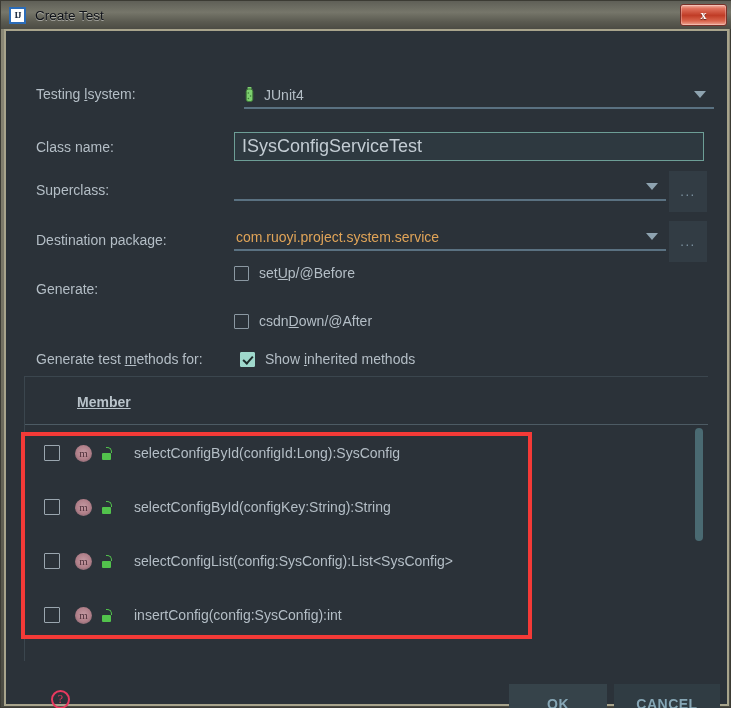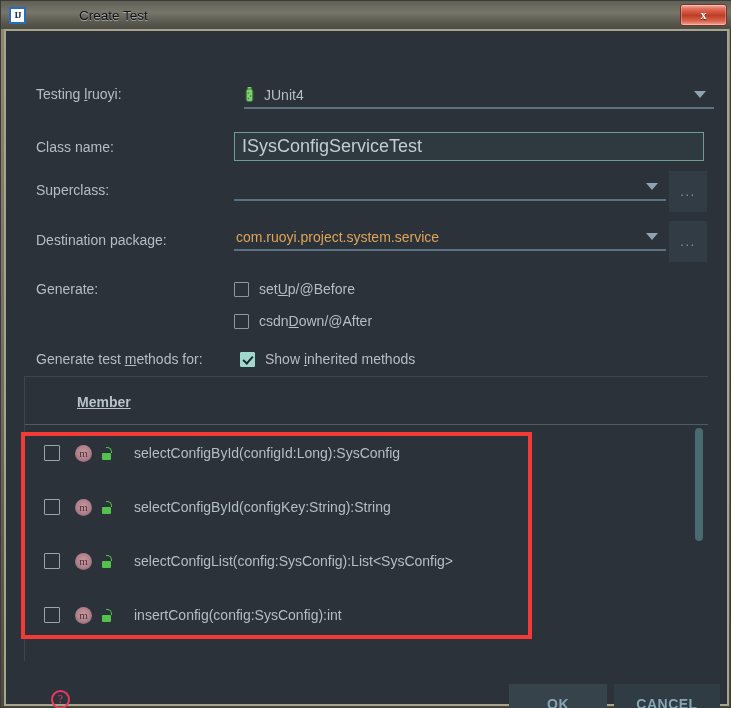--- a/index.html
+++ b/index.html
@@ -37,21 +37,20 @@
 
   
   #titlebar {
     position: absolute;
     left: 0; top: 0;
     width: 731px;
     height: 28px;
     background: linear-gradient(180deg, #5f5f57 0%, #76766a 40%, #5a5a50 75%, #4c4c44 100%);
     display: flex;
     align-items: center;
-    gap: 44px;
   }
   #app-icon {
     width: 17px; height: 17px;
     margin-left: 8px;
     background: #ffffff;
     border: 2px solid #2b6cb8;
     box-sizing: border-box;
     display: flex;
     align-items: center;
     justify-content: center;
@@ -394,21 +393,21 @@
   <div id="titlebar">
     <div id="app-icon">IJ</div>
     <div id="window-title">Create Test</div>
     <div id="close-btn">x</div>
   </div>
 
   <div id="frame-inner">
     <div id="dialog">
 
       <div class="row" style="top:55px;">
-        <div class="lbl"><span>Testing </span><u>l</u><span>ruoyi:</span></div>
+        <div class="lbl"><span>Testing </span><u>l</u><span>system:</span></div>
         <div class="combo" style="left:238px; top:-4px; width:470px;">
           <span class="tube">
             <svg width="9" height="15" viewBox="0 0 9 15">
               <rect x="2.6" y="0" width="3.8" height="2" fill="#7dcf6f"></rect>
               <rect x="1.2" y="2" width="6.6" height="12.6" rx="2.4" fill="#7dcf6f" stroke="#3f7a38" stroke-width="1"></rect>
               <circle cx="3.3" cy="6" r="0.8" fill="#3f7a38"></circle>
               <circle cx="5.6" cy="9" r="0.8" fill="#3f7a38"></circle>
               <circle cx="3.4" cy="11.5" r="0.8" fill="#3f7a38"></circle>
             </svg>
           </span>
@@ -440,21 +439,21 @@
           <span class="arrow"></span>
         </div>
       </div>
       <div class="browse" style="left:663px; top:190px;">
         <span class="dots">...</span>
       </div>
 
       <div class="row" style="top:250px;">
         <div class="lbl">Generate:</div>
       </div>
-      <div class="cbrow" style="top:250px;">
+      <div class="cbrow" style="top:234px;">
         <span class="cbox"></span>
         <span class="cblabel"><span>set</span><u>U</u><span>p/@Before</span></span>
       </div>
       <div class="cbrow" style="top:282px;">
         <span class="cbox"></span>
         <span class="cblabel"><span>csdn</span><u>D</u><span>own/@After</span></span>
       </div>
 
       <div class="row" style="top:320px;">
         <div class="lbl"><span>Generate test </span><u>m</u><span>ethods for:</span></div>

